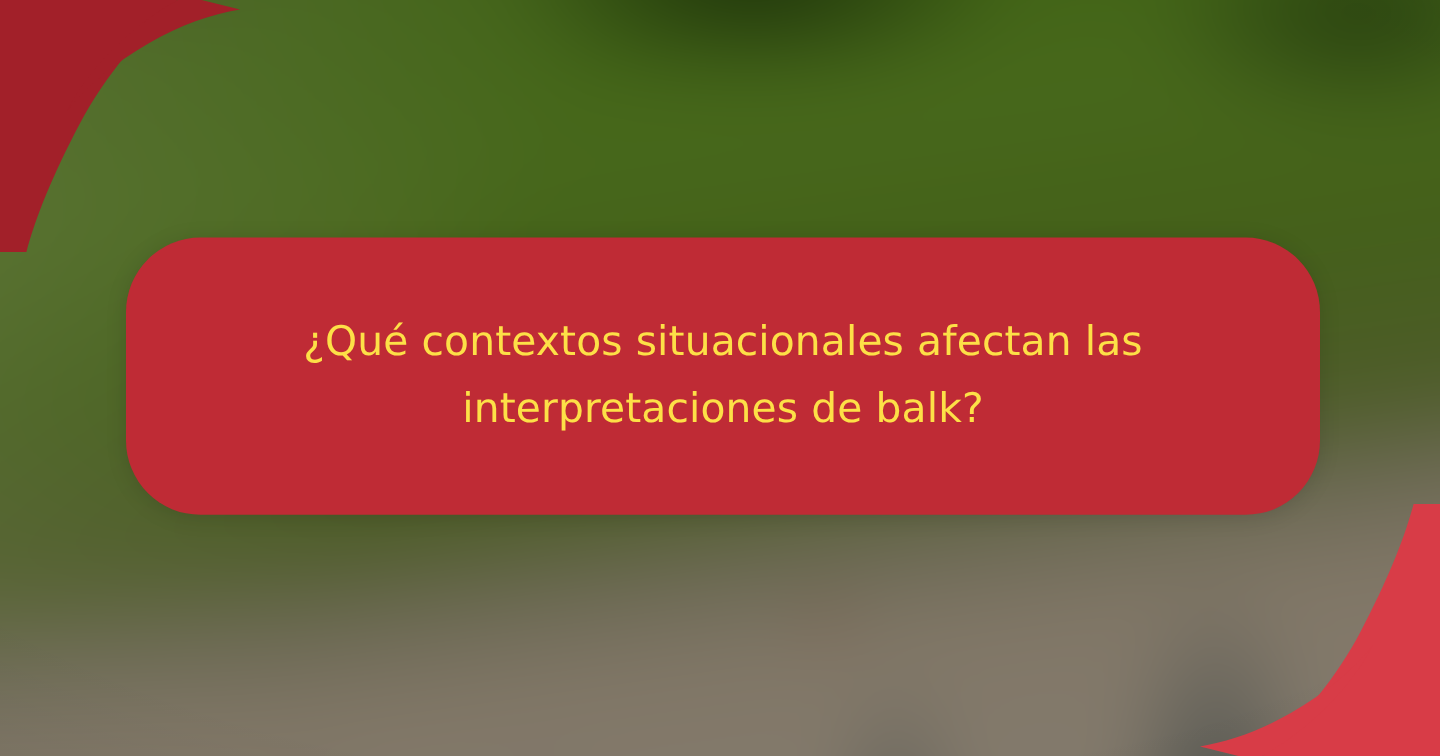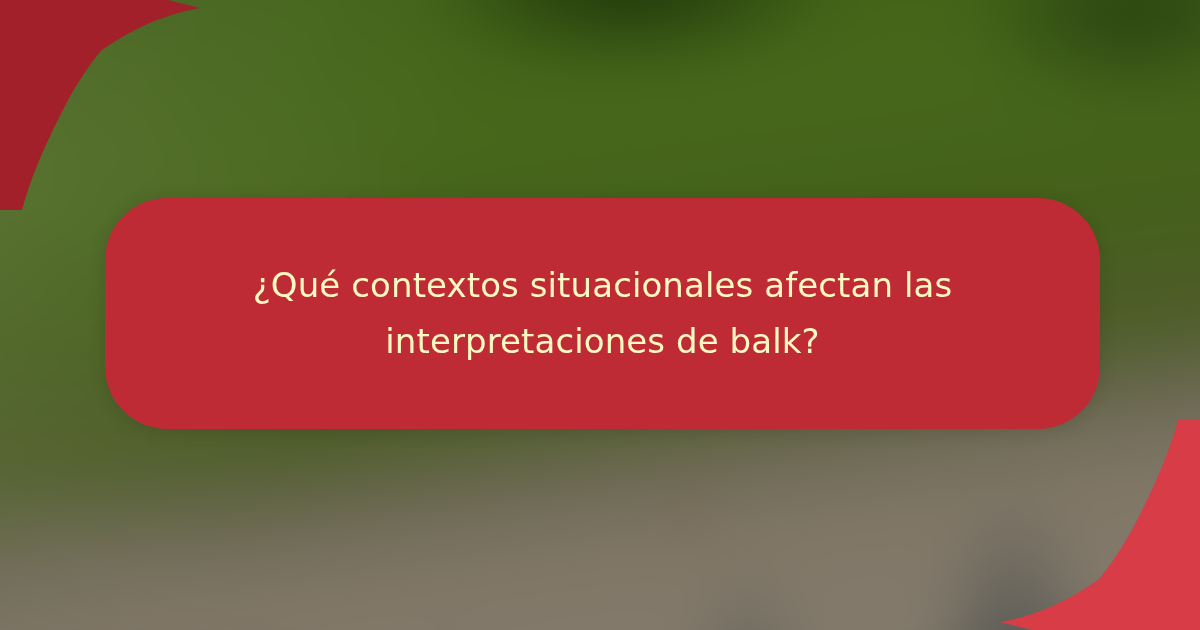--- a/index.html
+++ b/index.html
@@ -79,21 +79,21 @@
     background: #bf2b35;
     display: flex;
     align-items: center;
     justify-content: center;
     box-shadow: 0 2px 18px rgba(0,0,0,0.12);
   }
 
   .card-title {
     margin: 0;
     padding: 0 70px;
-    color: #fef9c3;
+    color: #fde047;
     font-size: 34px;
     line-height: 1.62;
     font-weight: 400;
     text-align: center;
     letter-spacing: 0.1px;
     max-width: 720px;
   }
 </style>
 </head>
 <body>

